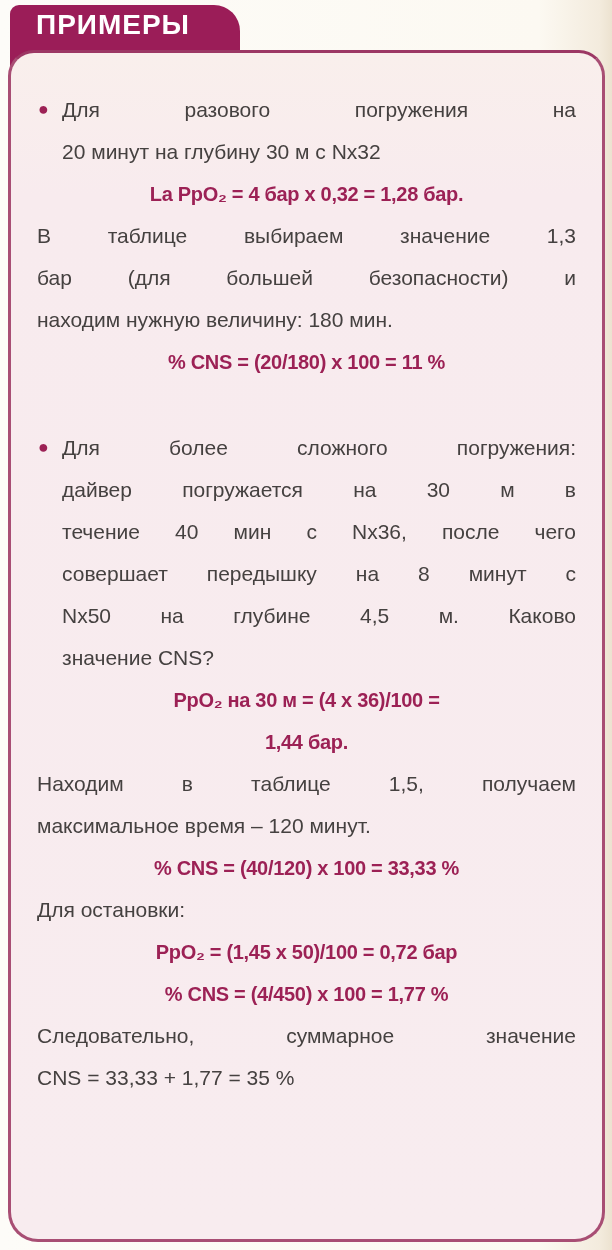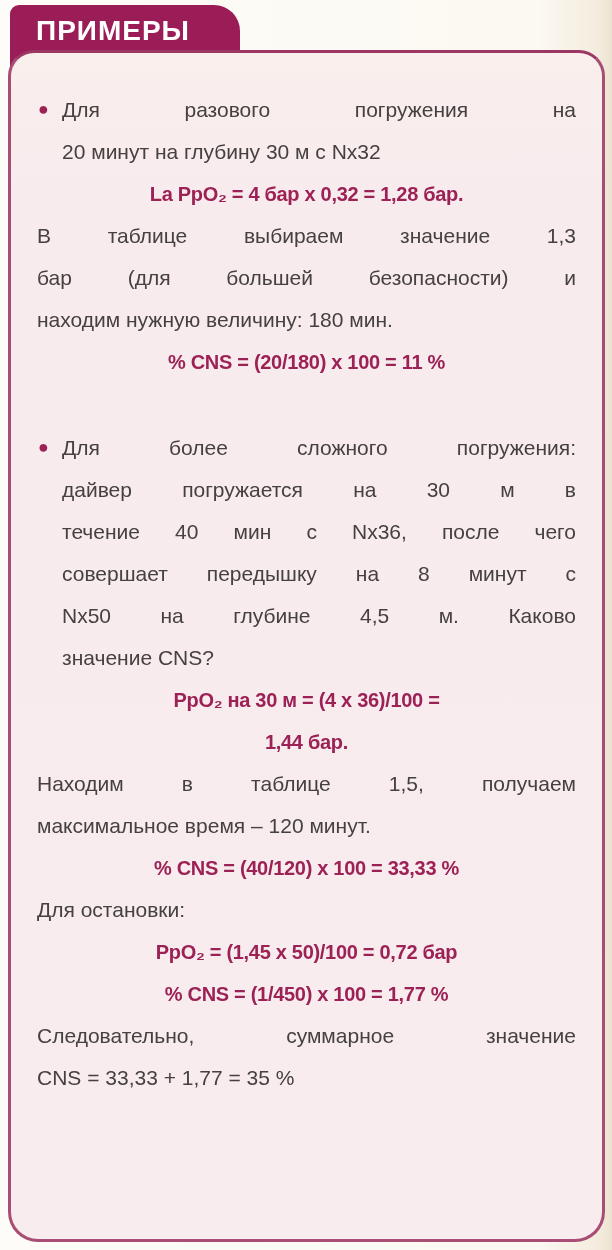--- a/index.html
+++ b/index.html
@@ -26,21 +26,21 @@
     left: 10px;
     top: 5px;
     width: 230px;
     height: 96px;
     background: var(--tab-bg);
     border-radius: 9px 26px 34px 0;
     z-index: 1;
   }
   .tab-label {
     display: block;
-    padding: 10px 0 0 26px;
+    padding: 4px 0 0 26px;
     color: var(--tab-text);
     font-size: 28px;
     font-weight: bold;
     letter-spacing: 1px;
   }
   .box {
     position: absolute;
     left: 8px;
     top: 50px;
     width: 597px;
@@ -118,20 +118,20 @@
     <div class="formula-line">1,44 бар.</div>
     <div>
       <div class="jline">Находим в таблице 1,5, получаем</div>
       <div class="jline last">максимальное время – 120 минут.</div>
     </div>
     <div class="formula-line">% CNS = (40/120) х 100 = 33,33 %</div>
     <div>
       <div class="jline last">Для остановки:</div>
     </div>
     <div class="formula-line">PpO₂ = (1,45 х 50)/100 = 0,72 бар</div>
-    <div class="formula-line">% CNS = (1/450) х 100 = 1,77 %</div>
+    <div class="formula-line">% CNS = (4/450) х 100 = 1,77 %</div>
     <div>
       <div class="jline">Следовательно, суммарное значение</div>
       <div class="jline last">CNS = 33,33 + 1,77 = 35 %</div>
     </div>
   </div>
 
 </div>
 
 </body></html>

